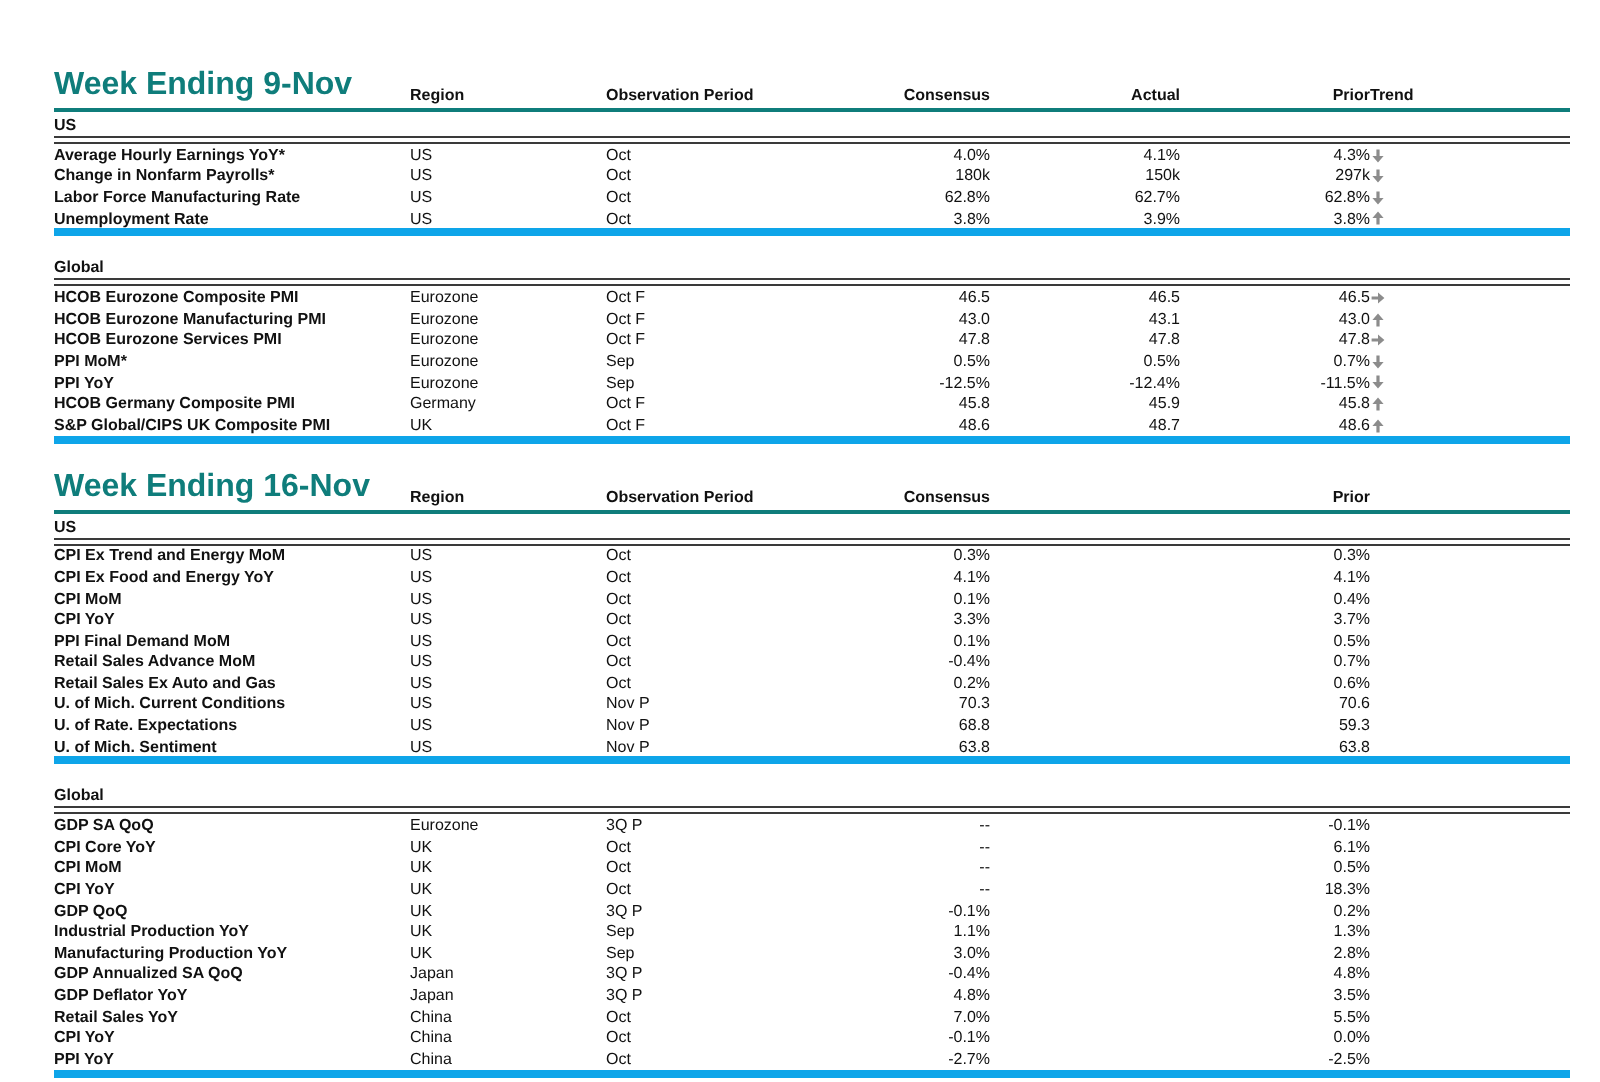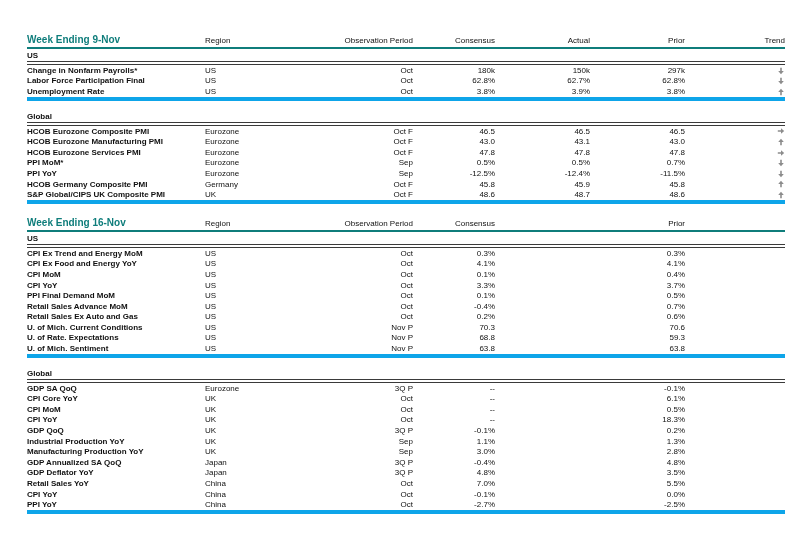--- a/index.html
+++ b/index.html
@@ -9,32 +9,32 @@
     -webkit-font-smoothing:antialiased;
   }
   .page{box-sizing:border-box;width:800px;height:541px;padding:34px 15px 0 27px;}
   table.week{border-collapse:collapse;table-layout:fixed;width:758px;}
   .week + .week{margin-top:13px;}
   
   tr.wk-header td{
     border-bottom:2px solid var(--accent,#0f7d7b);
     vertical-align:bottom;padding:0 0 2px 0;
   }
-  .wk-title{color:var(--accent,#0f7d7b);font-size:10px;font-weight:bold;letter-spacing:0;}
-  .col-h{font-size:8px;font-weight:normal;color:#111;}
+  .wk-title{color:var(--accent,#0f7d7b);font-size:16px;font-weight:bold;letter-spacing:0;}
+  .col-h{font-size:8px;font-weight:bold;color:#111;}
   
   tr.sec-row td{
     font-size:8px;font-weight:bold;padding:2px 0 1px 0;
     border-bottom:4px double #3a3a3a;
   }
   
   tr.data-row td{font-size:8px;height:10.6px;padding:0;white-space:nowrap;overflow:hidden;}
   tr.data-row.sec-end td{border-bottom:4px solid #0ea5e9;}
   td.ind{font-weight:bold;}
-  .l{text-align:left;} .r{text-align:right;} .c{text-align:right;}
+  .l{text-align:left;} .r{text-align:right;} .c{text-align:left;}
   tr.spacer td{height:7px;border:none;}
   .arrow{display:inline-block;line-height:0;}
   .arrow svg{display:inline-block;vertical-align:middle;}
 </style>
 </head>
 <body>
 
 <div class="page">
   <div id="weeks-container">
       <table class="week">
@@ -54,32 +54,43 @@
             <td class="col-h c">Observation Period</td>
             <td class="col-h r">Consensus</td>
             <td class="col-h r">Actual</td>
             <td class="col-h r">Prior</td>
             <td class="col-h c">Trend</td>
           </tr>
           <tr class="sec-row">
             <td class="l" colspan="7">US</td>
           </tr>
           <tr class="data-row">
+            <td class="ind l">Average Hourly Earnings YoY*</td>
+            <td class="l">US</td>
+            <td class="c">Oct</td>
+            <td class="r">4.0%</td>
+            <td class="r">4.1%</td>
+            <td class="r">4.3%</td>
+            <td class="c"><span class="arrow"><svg width="8" height="8" viewBox="0 0 10 10">
+                  <path fill="#8c8c8c" d="M4 1 H6 V5 H8.5 L5 9 L1.5 5 H4 Z"></path>
+                </svg></span></td>
+          </tr>
+          <tr class="data-row">
             <td class="ind l">Change in Nonfarm Payrolls*</td>
             <td class="l">US</td>
             <td class="c">Oct</td>
             <td class="r">180k</td>
             <td class="r">150k</td>
             <td class="r">297k</td>
             <td class="c"><span class="arrow"><svg width="8" height="8" viewBox="0 0 10 10">
                   <path fill="#8c8c8c" d="M4 1 H6 V5 H8.5 L5 9 L1.5 5 H4 Z"></path>
                 </svg></span></td>
           </tr>
           <tr class="data-row">
-            <td class="ind l">Labor Force Participation Final</td>
+            <td class="ind l">Labor Force Manufacturing Rate</td>
             <td class="l">US</td>
             <td class="c">Oct</td>
             <td class="r">62.8%</td>
             <td class="r">62.7%</td>
             <td class="r">62.8%</td>
             <td class="c"><span class="arrow"><svg width="8" height="8" viewBox="0 0 10 10">
                   <path fill="#8c8c8c" d="M4 1 H6 V5 H8.5 L5 9 L1.5 5 H4 Z"></path>
                 </svg></span></td>
           </tr>
           <tr class="data-row sec-end">

